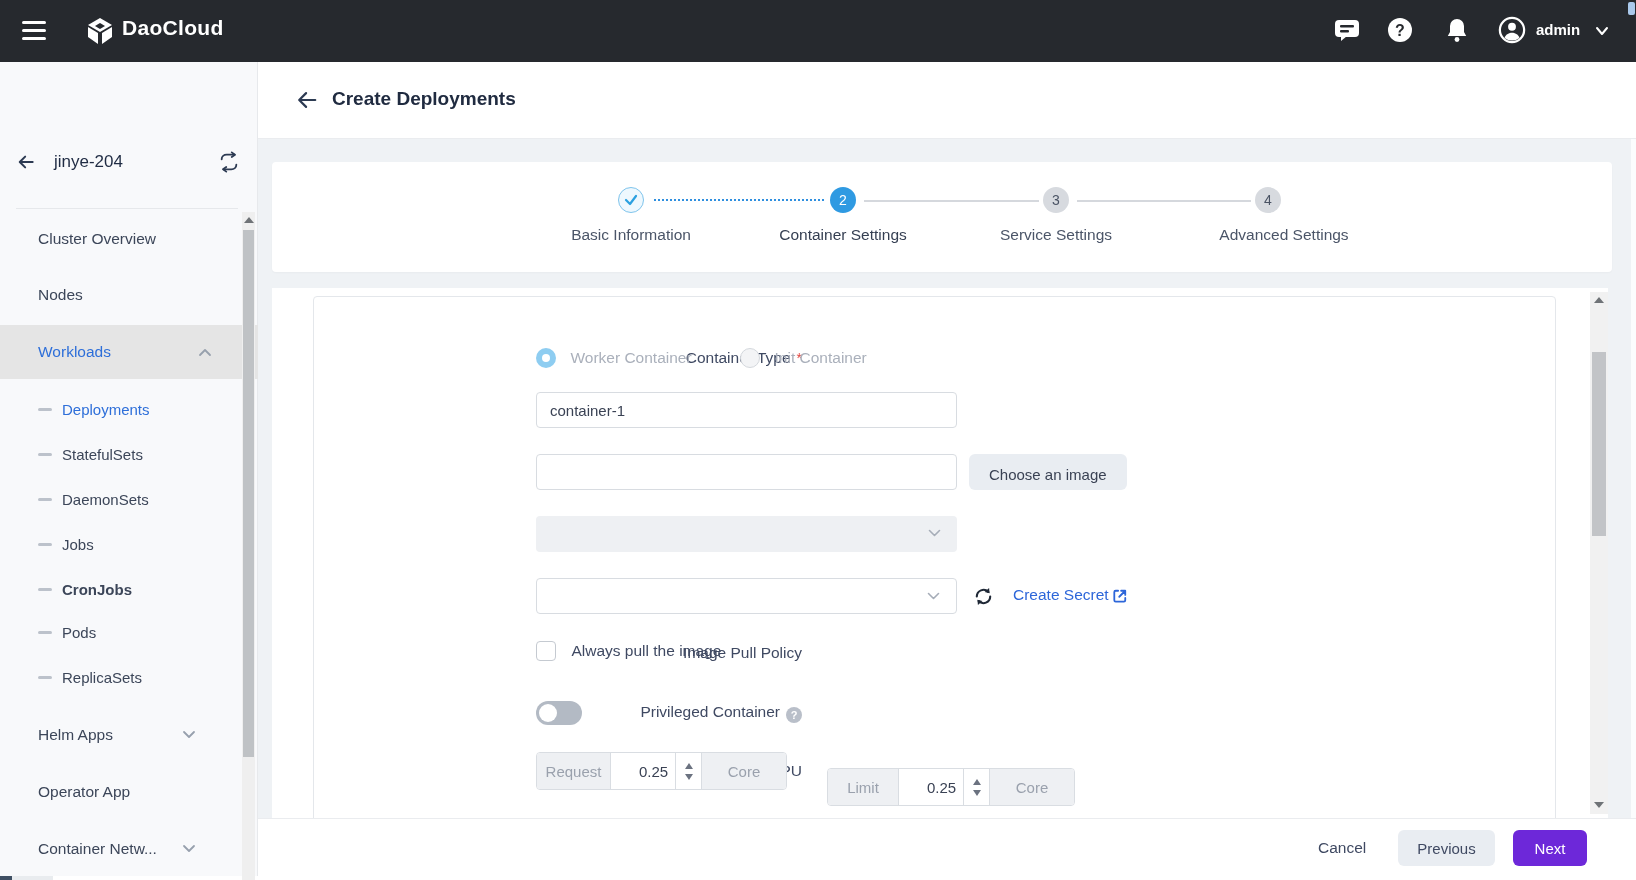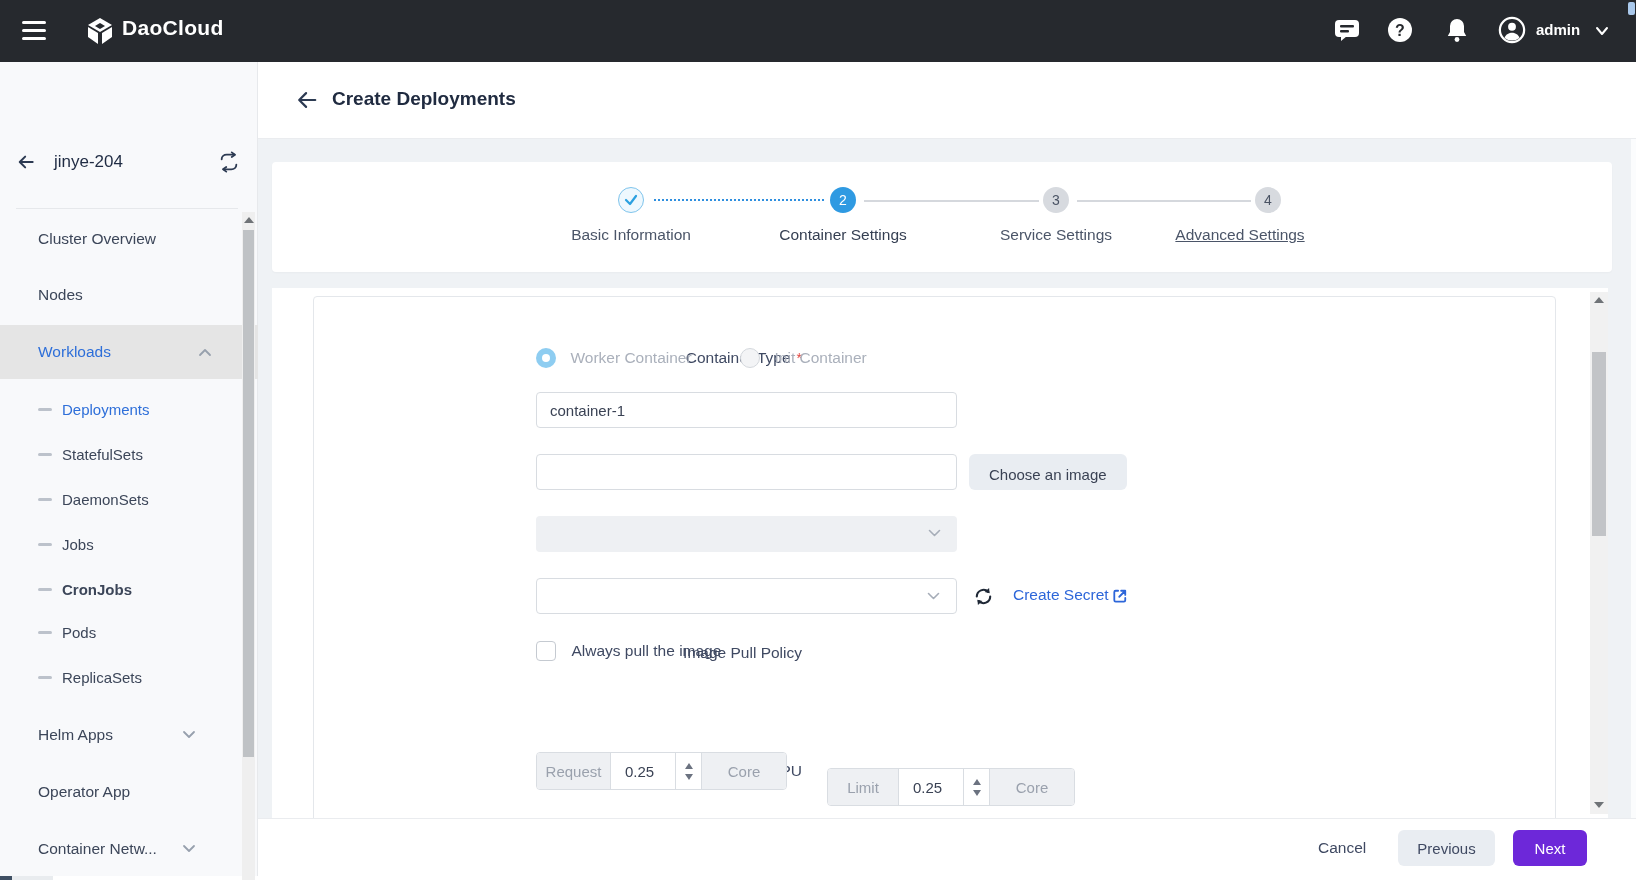--- a/index.html
+++ b/index.html
@@ -84,21 +84,21 @@
   .btn-gray { height:36px; background:#e9edf2; border:none; border-radius:6px; font-size:15px; color:#3a4254; padding:12px 20px; cursor:pointer; font-family:"Liberation Sans",sans-serif; }
 
   .checkbox { width:20px; height:20px; border:1.5px solid #c5cad1; border-radius:4px; background:#fff; display:inline-block; vertical-align:middle; cursor:pointer; }
   .chk-lbl { font-size:15.5px; color:#3f4962; margin-left:11px; vertical-align:middle; }
 
   .toggle { width:46px; height:24px; border-radius:12px; background:#b3bac4; position:relative; cursor:pointer; }
   .toggle .knob { position:absolute; left:3px; top:3px; width:18px; height:18px; border-radius:50%; background:#fff; }
 
   .numgroup { display:inline-flex; height:38px; border:1px solid #d9dde2; border-radius:4px; overflow:hidden; vertical-align:top; }
   .numgroup .addon { background:#eef0f3; color:#9aa1ad; font-size:15px; display:flex; align-items:center; justify-content:center; }
-  .numgroup .nval { background:#fff; color:#3a4254; font-size:15px; display:flex; align-items:center; padding-left:14px; border-left:1px solid #d9dde2; border-right:1px solid #d9dde2; }
+  .numgroup .nval { background:#fff; color:#3a4254; font-size:15px; display:flex; align-items:center; padding-left:28px; border-left:1px solid #d9dde2; border-right:1px solid #d9dde2; }
   .numgroup .spin { background:#fff; width:26px; display:flex; flex-direction:column; align-items:center; justify-content:center; gap:5px; border-right:1px solid #d9dde2; cursor:pointer; }
   .spin .s-up { width:0;height:0;border-left:4px solid transparent;border-right:4px solid transparent;border-bottom:6px solid #6b7280; }
   .spin .s-dn { width:0;height:0;border-left:4px solid transparent;border-right:4px solid transparent;border-top:6px solid #6b7280; }
 
   
   #ct-track { left:1590px; top:292px; width:18px; height:522px; background:#f1f1f1; }
   #ct-thumb { left:1592px; top:352px; width:14px; height:184px; background:#c2c4c7; }
 
   
   #footer { left:258px; top:818px; width:1378px; height:68px; background:#fff; border-top:1px solid #eaecef; z-index:15; }
@@ -252,21 +252,21 @@
   <div class="conn-dotted" style="left:382px; width:170px;"></div>
   <div class="step-circle step-active" style="left:558px;">2</div>
   <div class="conn-solid" style="left:592px; width:175px;"></div>
   <div class="step-circle step-todo" style="left:771px;">3</div>
   <div class="conn-solid" style="left:805px; width:174px;"></div>
   <div class="step-circle step-todo" style="left:983px;">4</div>
 
   <div class="step-label" style="left:359px;">Basic Information</div>
   <div class="step-label current" style="left:571px;">Container Settings</div>
   <div class="step-label" style="left:784px;">Service Settings</div>
-  <div class="step-label" style="left:968px;text-decoration:underline;">Advanced Settings</div>
+  <div class="step-label" style="left:1012px;">Advanced Settings</div>
 </div>
 
 <div id="formcard" class="abs">
   <div id="formpanel">
 
     <div class="frow" style="top:43px; height:36px;">
       <div class="flabel"><span>Container Type</span><span class="req">*</span></div>
       <div class="ctrl" style="top:8px;">
         <span class="radio radio-on"></span>
         <span class="radio-lbl">Worker Container</span>
@@ -316,20 +316,26 @@
     </div>
 
     <div class="frow" style="top:342px; height:28px;">
       <div class="flabel"><span>Image Pull Policy</span></div>
       <div class="ctrl" style="top:2px;">
         <span class="checkbox"></span>
         <span class="chk-lbl">Always pull the image</span>
       </div>
     </div>
 
+    <div class="frow" style="top:402px; height:28px;">
+      <div class="flabel"><span>Privileged Container</span><span class="qmark">?</span></div>
+      <div class="ctrl toggle" style="top:2px;">
+          <span class="knob"></span>
+        </div>
+    </div>
 
     <div class="frow" style="top:455px; height:38px;">
       <div class="flabel"><span>CPU</span></div>
       <div class="ctrl numgroup">
         <span class="addon" style="width:73px;">Request</span>
         <span class="nval" style="width:66px;">0.25</span>
         <span class="spin">
             <span class="s-up"></span>
             <span class="s-dn"></span>
           </span>

